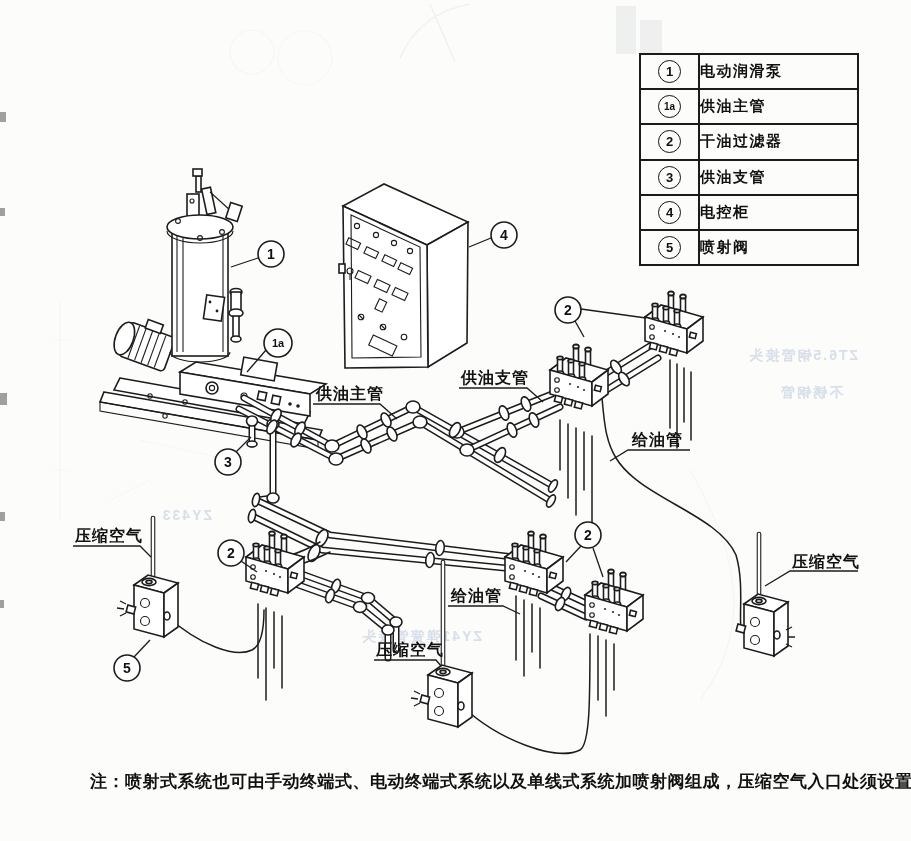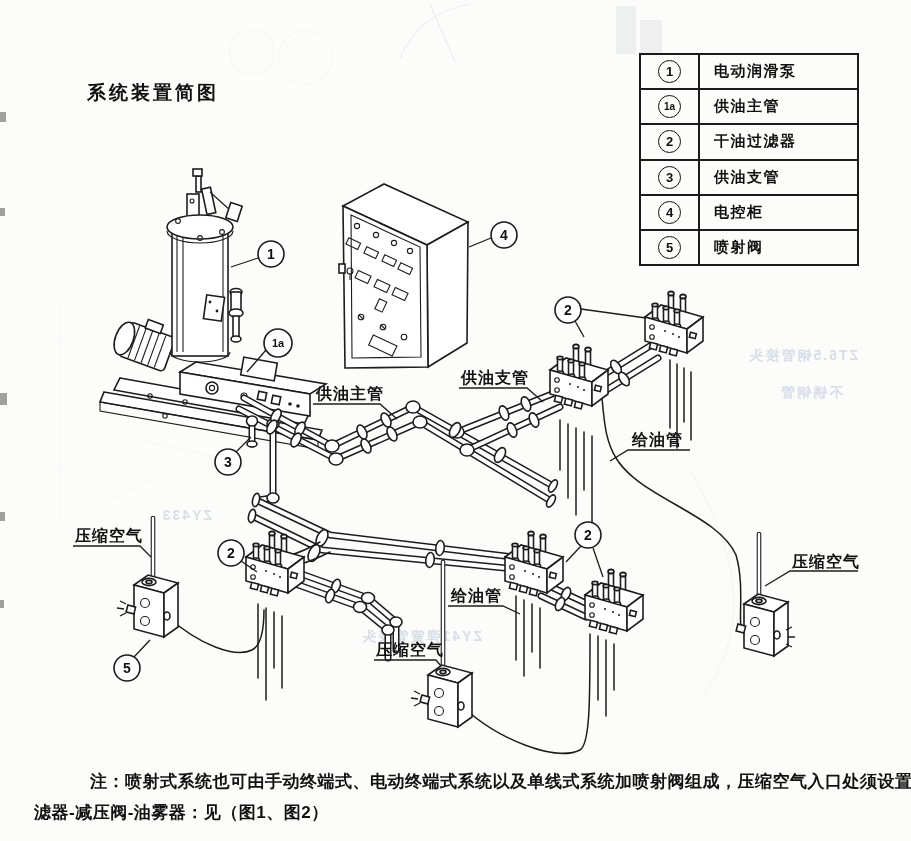--- a/index.html
+++ b/index.html
@@ -27,31 +27,30 @@
   .note{position:absolute;font-size:17px;font-weight:700;letter-spacing:.5px;white-space:nowrap;}
   .note1{left:90px;top:770px;}
   .note2{left:34px;top:801px;}
   
   .legend{position:absolute;left:639px;top:53px;width:216px;border:2px solid #1b1b1b;
           background:#fcfcfa;}
   .lrow{display:flex;height:33.2px;align-items:center;border-top:2px solid #1b1b1b;}
   .lrow:first-child{border-top:none;}
   .lsym{width:57px;min-width:57px;height:100%;border-right:2px solid #1b1b1b;
         display:flex;align-items:center;justify-content:center;}
-  .llab{padding-left:14px;font-size:15px;font-weight:600;letter-spacing:1.5px;}
+  .llab{font-size:15px;font-weight:600;letter-spacing:1.5px;}
   .circ{display:inline-flex;width:21px;height:21px;border:1.6px solid #111;border-radius:50%;
         align-items:center;justify-content:center;font-size:13px;font-weight:600;}
   .circ.sm{font-size:10px;}
 </style>
 </head>
 <body>
 
 <div id="page">
 
-  <div class="title">系统装置简图</div>
 
   <svg width="911" height="841" viewBox="0 0 911 841">
     <defs>
       <g id="pin">
         <rect x="-2.5" y="-15" width="5" height="15" class="wf"></rect>
         <ellipse cx="0" cy="-15" rx="2.9" ry="1.6" class="wf"></ellipse>
         <ellipse cx="0" cy="0" rx="3.6" ry="2" class="wf"></ellipse>
       </g>
       <g id="dist">
         <use href="#pin" transform="translate(26,8) scale(1,1.3)"></use>
@@ -457,15 +456,14 @@
     <div class="lrow">
       <div class="lsym">
           <span class="circ">5</span>
         </div>
       <div class="llab">喷射阀</div>
     </div>
   </div>
 
   
   <div class="note note1">注：喷射式系统也可由手动终端式、电动终端式系统以及单线式系统加喷射阀组成，压缩空气入口处须设置过</div>
-  <div class="note note2">滤器-减压阀-油雾器：见（图1、图2）</div>
 
 </div>
 
 </body></html>

